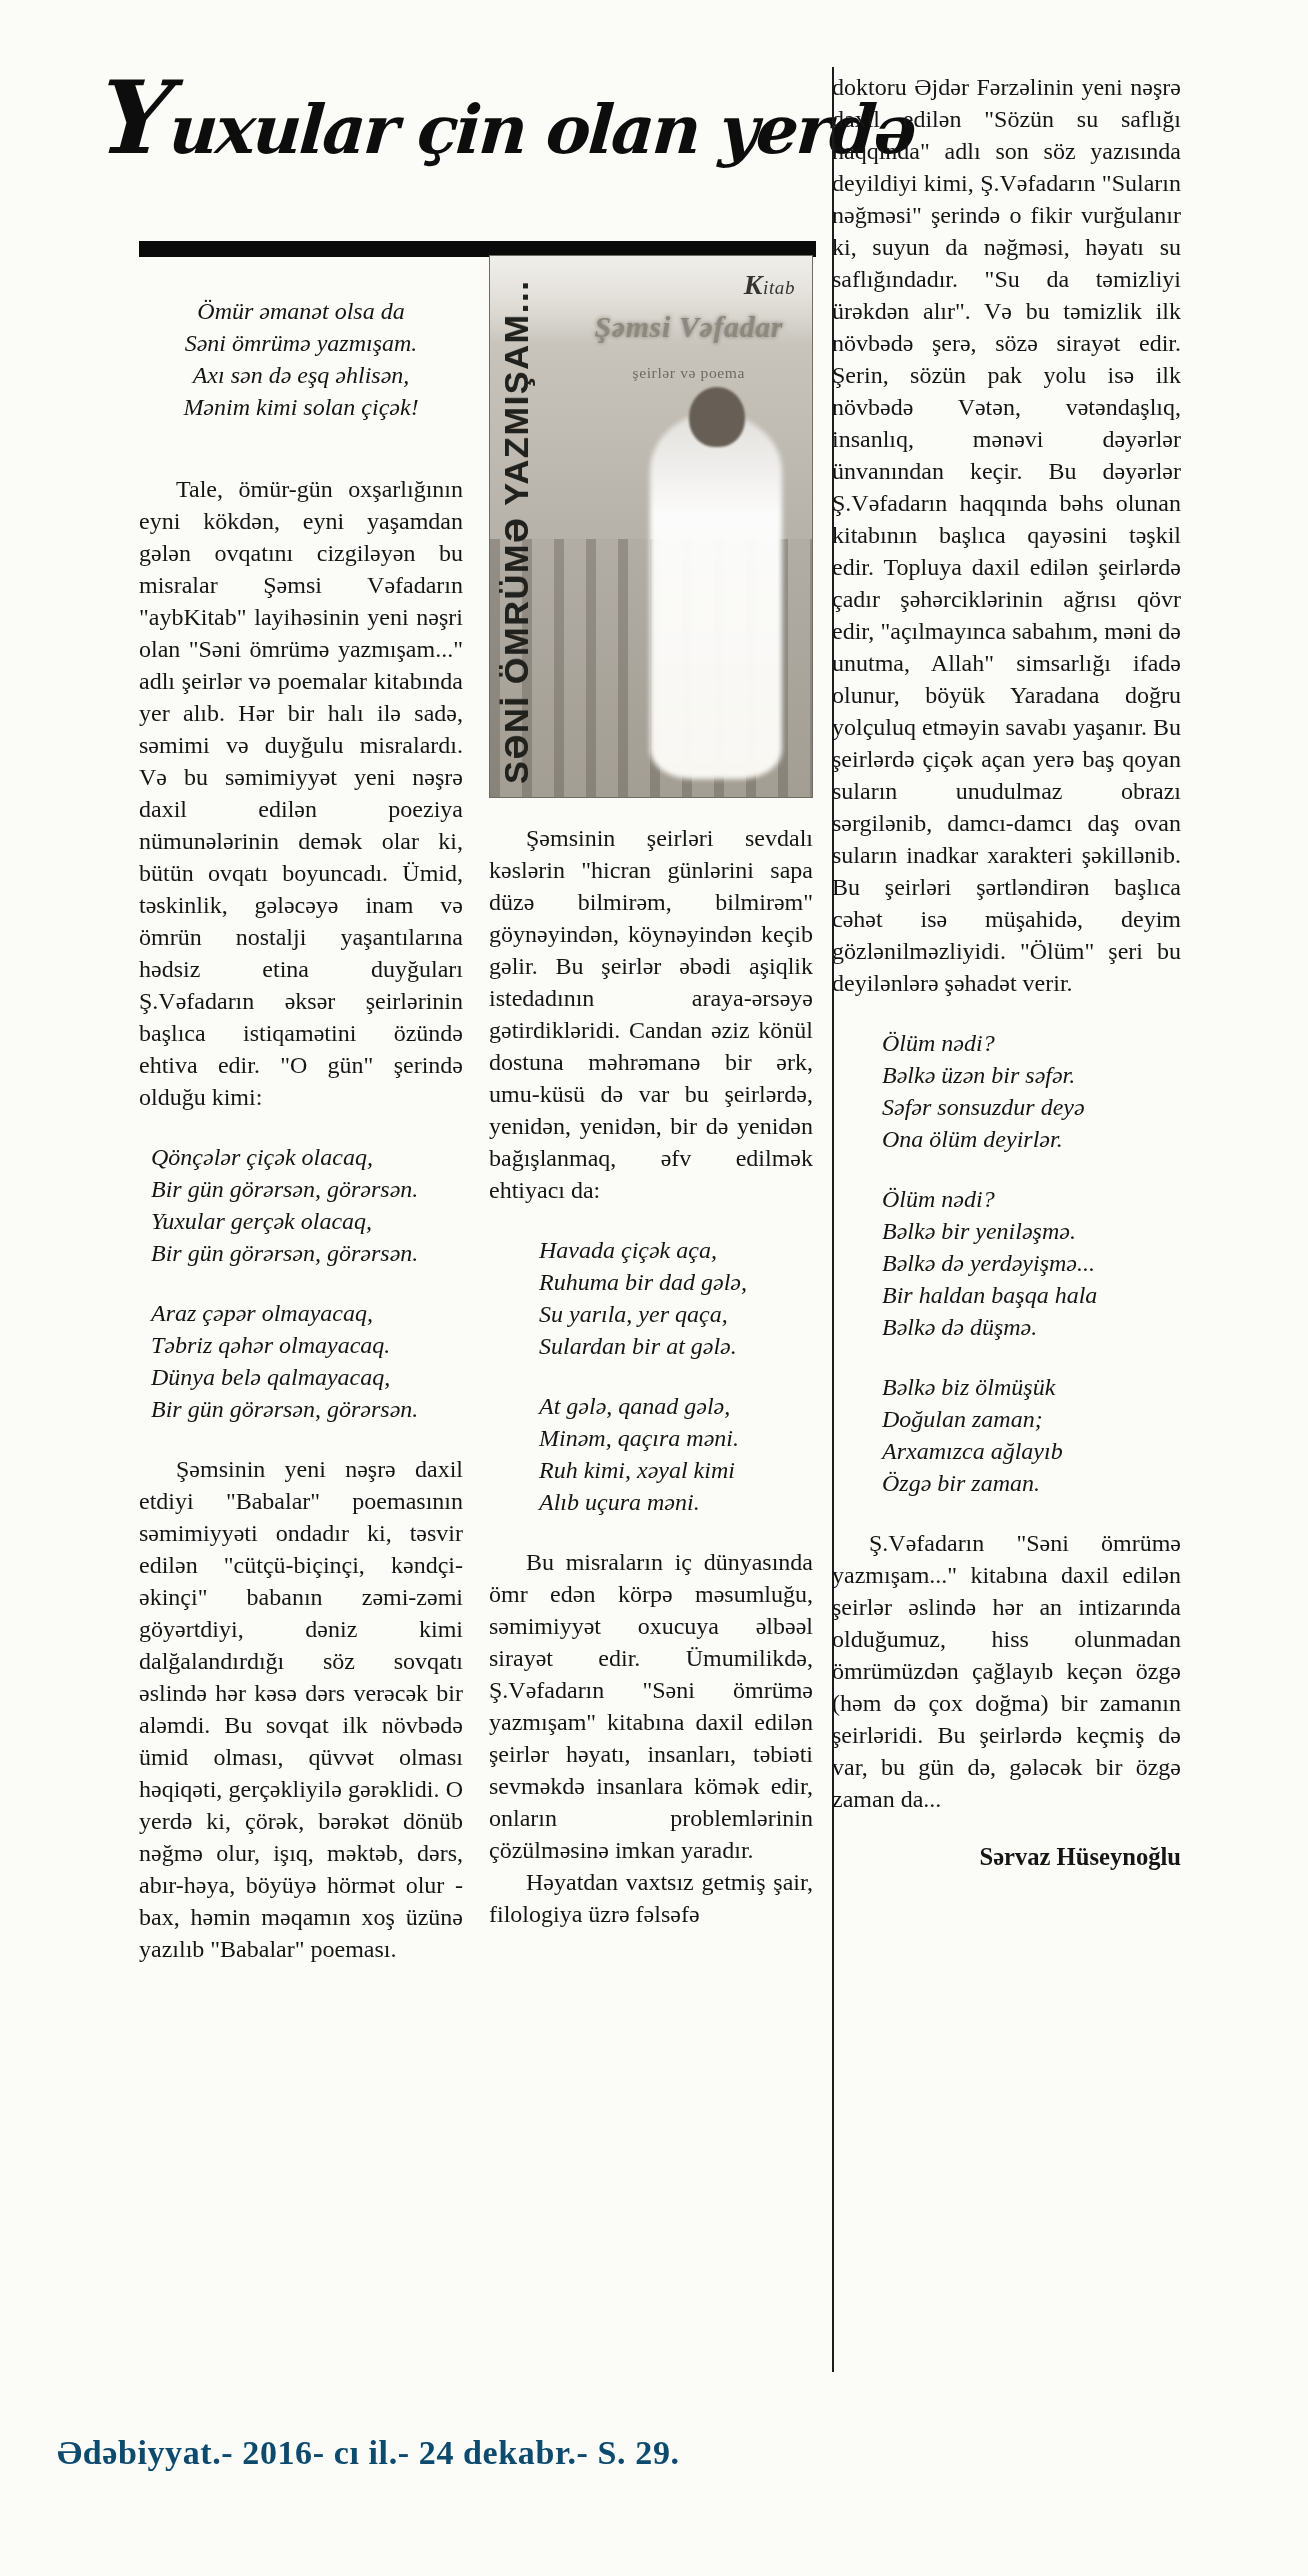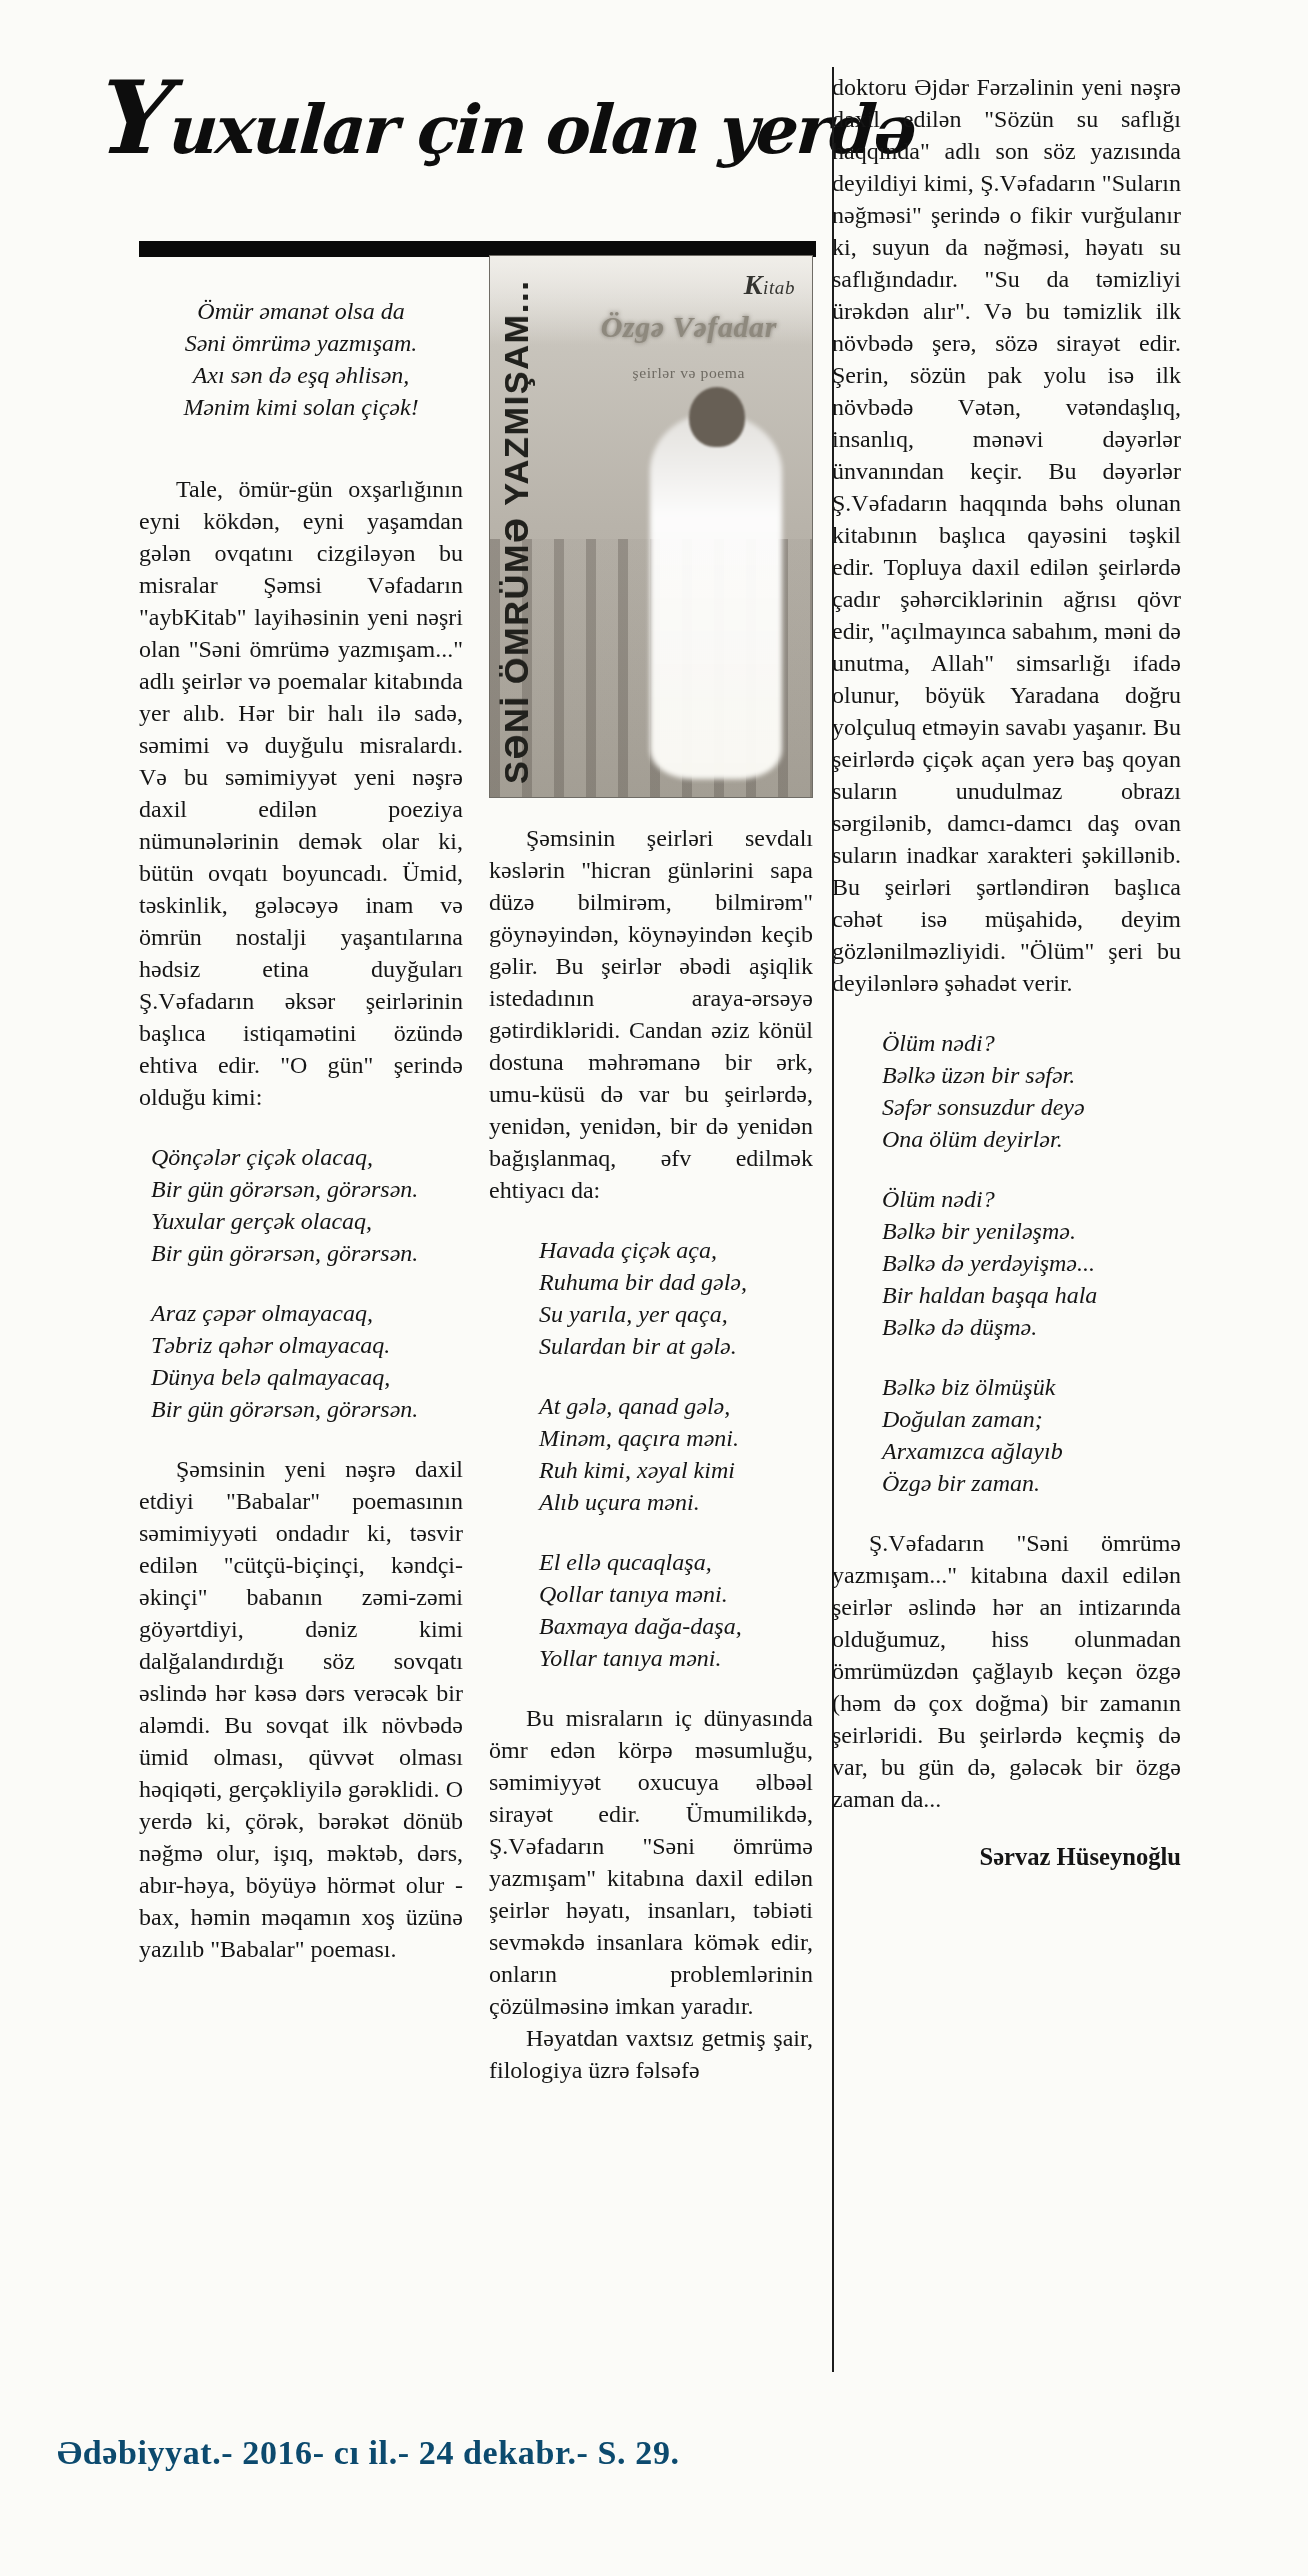--- a/index.html
+++ b/index.html
@@ -122,37 +122,33 @@
     <p class="body">Şəmsinin yeni nəşrə daxil etdiyi "Babalar" poemasının səmimiyyəti ondadır ki, təsvir edilən "cütçü-biçinçi, kəndçi-əkinçi" babanın zəmi-zəmi göyərtdiyi, dəniz kimi dalğalandırdığı söz sovqatı əslində hər kəsə dərs verəcək bir aləmdi. Bu sovqat ilk növbədə ümid olması, qüvvət olması həqiqəti, gerçəkliyilə gərəklidi. O yerdə ki, çörək, bərəkət dönüb nəğmə olur, işıq, məktəb, dərs, abır-həya, böyüyə hörmət olur - bax, həmin məqamın xoş üzünə yazılıb "Babalar" poeması.</p>
   </section>
 
   <section class="col col2">
     <figure class="cover">
       <div class="cover-topband"></div>
       <div class="cover-stripes"></div>
       <div class="cover-figure"></div>
       <div class="cover-head"></div>
       <div class="cover-logo">Kitab</div>
-      <div class="cover-title">Özgə Vəfadar</div>
+      <div class="cover-title">Şəmsi Vəfadar</div>
       <div class="cover-subtitle">şeirlər və poema</div>
       <div class="cover-vtitle">SƏNİ ÖMRÜMƏ YAZMIŞAM...</div>
     </figure>
     <p class="body">Şəmsinin şeirləri sevdalı kəslərin "hicran günlərini sapa düzə bilmirəm, bilmirəm" göynəyindən, köynəyindən keçib gəlir. Bu şeirlər əbədi aşiqlik istedadının araya-ərsəyə gətirdikləridi. Candan əziz könül dostuna məhrəmanə bir ərk, umu-küsü də var bu şeirlərdə, yenidən, yenidən, bir də yenidən bağışlanmaq, əfv edilmək ehtiyacı da:</p>
     <div class="poem">Havada çiçək aça,
 Ruhuma bir dad gələ,
 Su yarıla, yer qaça,
 Sulardan bir at gələ.</div>
     <div class="poem">At gələ, qanad gələ,
 Minəm, qaçıra məni.
 Ruh kimi, xəyal kimi
 Alıb uçura məni.</div>
-    <div class="poem">El ellə qucaqlaşa,
-Qollar tanıya məni.
-Baxmaya dağa-daşa,
-Yollar tanıya məni.</div>
     <p class="body">Bu misraların iç dünyasında ömr edən körpə məsumluğu, səmimiyyət oxucuya əlbəəl sirayət edir. Ümumilikdə, Ş.Vəfadarın "Səni ömrümə yazmışam" kitabına daxil edilən şeirlər həyatı, insanları, təbiəti sevməkdə insanlara kömək edir, onların problemlərinin çözülməsinə imkan yaradır.</p>
     <p class="body">Həyatdan vaxtsız getmiş şair, filologiya üzrə fəlsəfə</p>
   </section>
 
   <section class="col col3">
     <p class="body noindent">doktoru Əjdər Fərzəlinin yeni nəşrə daxil edilən "Sözün su saflığı haqqında" adlı son söz yazısında deyildiyi kimi, Ş.Vəfadarın "Suların nəğməsi" şerində o fikir vurğulanır ki, suyun da nəğməsi, həyatı su saflığındadır. "Su da təmizliyi ürəkdən alır". Və bu təmizlik ilk növbədə şerə, sözə sirayət edir. Şerin, sözün pak yolu isə ilk növbədə Vətən, vətəndaşlıq, insanlıq, mənəvi dəyərlər ünvanından keçir. Bu dəyərlər Ş.Vəfadarın haqqında bəhs olunan kitabının başlıca qayəsini təşkil edir. Topluya daxil edilən şeirlərdə çadır şəhərciklərinin ağrısı qövr edir, "açılmayınca sabahım, məni də unutma, Allah" simsarlığı ifadə olunur, böyük Yaradana doğru yolçuluq etməyin savabı yaşanır. Bu şeirlərdə çiçək açan yerə baş qoyan suların unudulmaz obrazı sərgilənib, damcı-damcı daş ovan suların inadkar xarakteri şəkillənib. Bu şeirləri şərtləndirən başlıca cəhət isə müşahidə, deyim gözlənilməzliyidi. "Ölüm" şeri bu deyilənlərə şəhadət verir.</p>
     <div class="poem">Ölüm nədi?
 Bəlkə üzən bir səfər.
 Səfər sonsuzdur deyə
 Ona ölüm deyirlər.</div>

